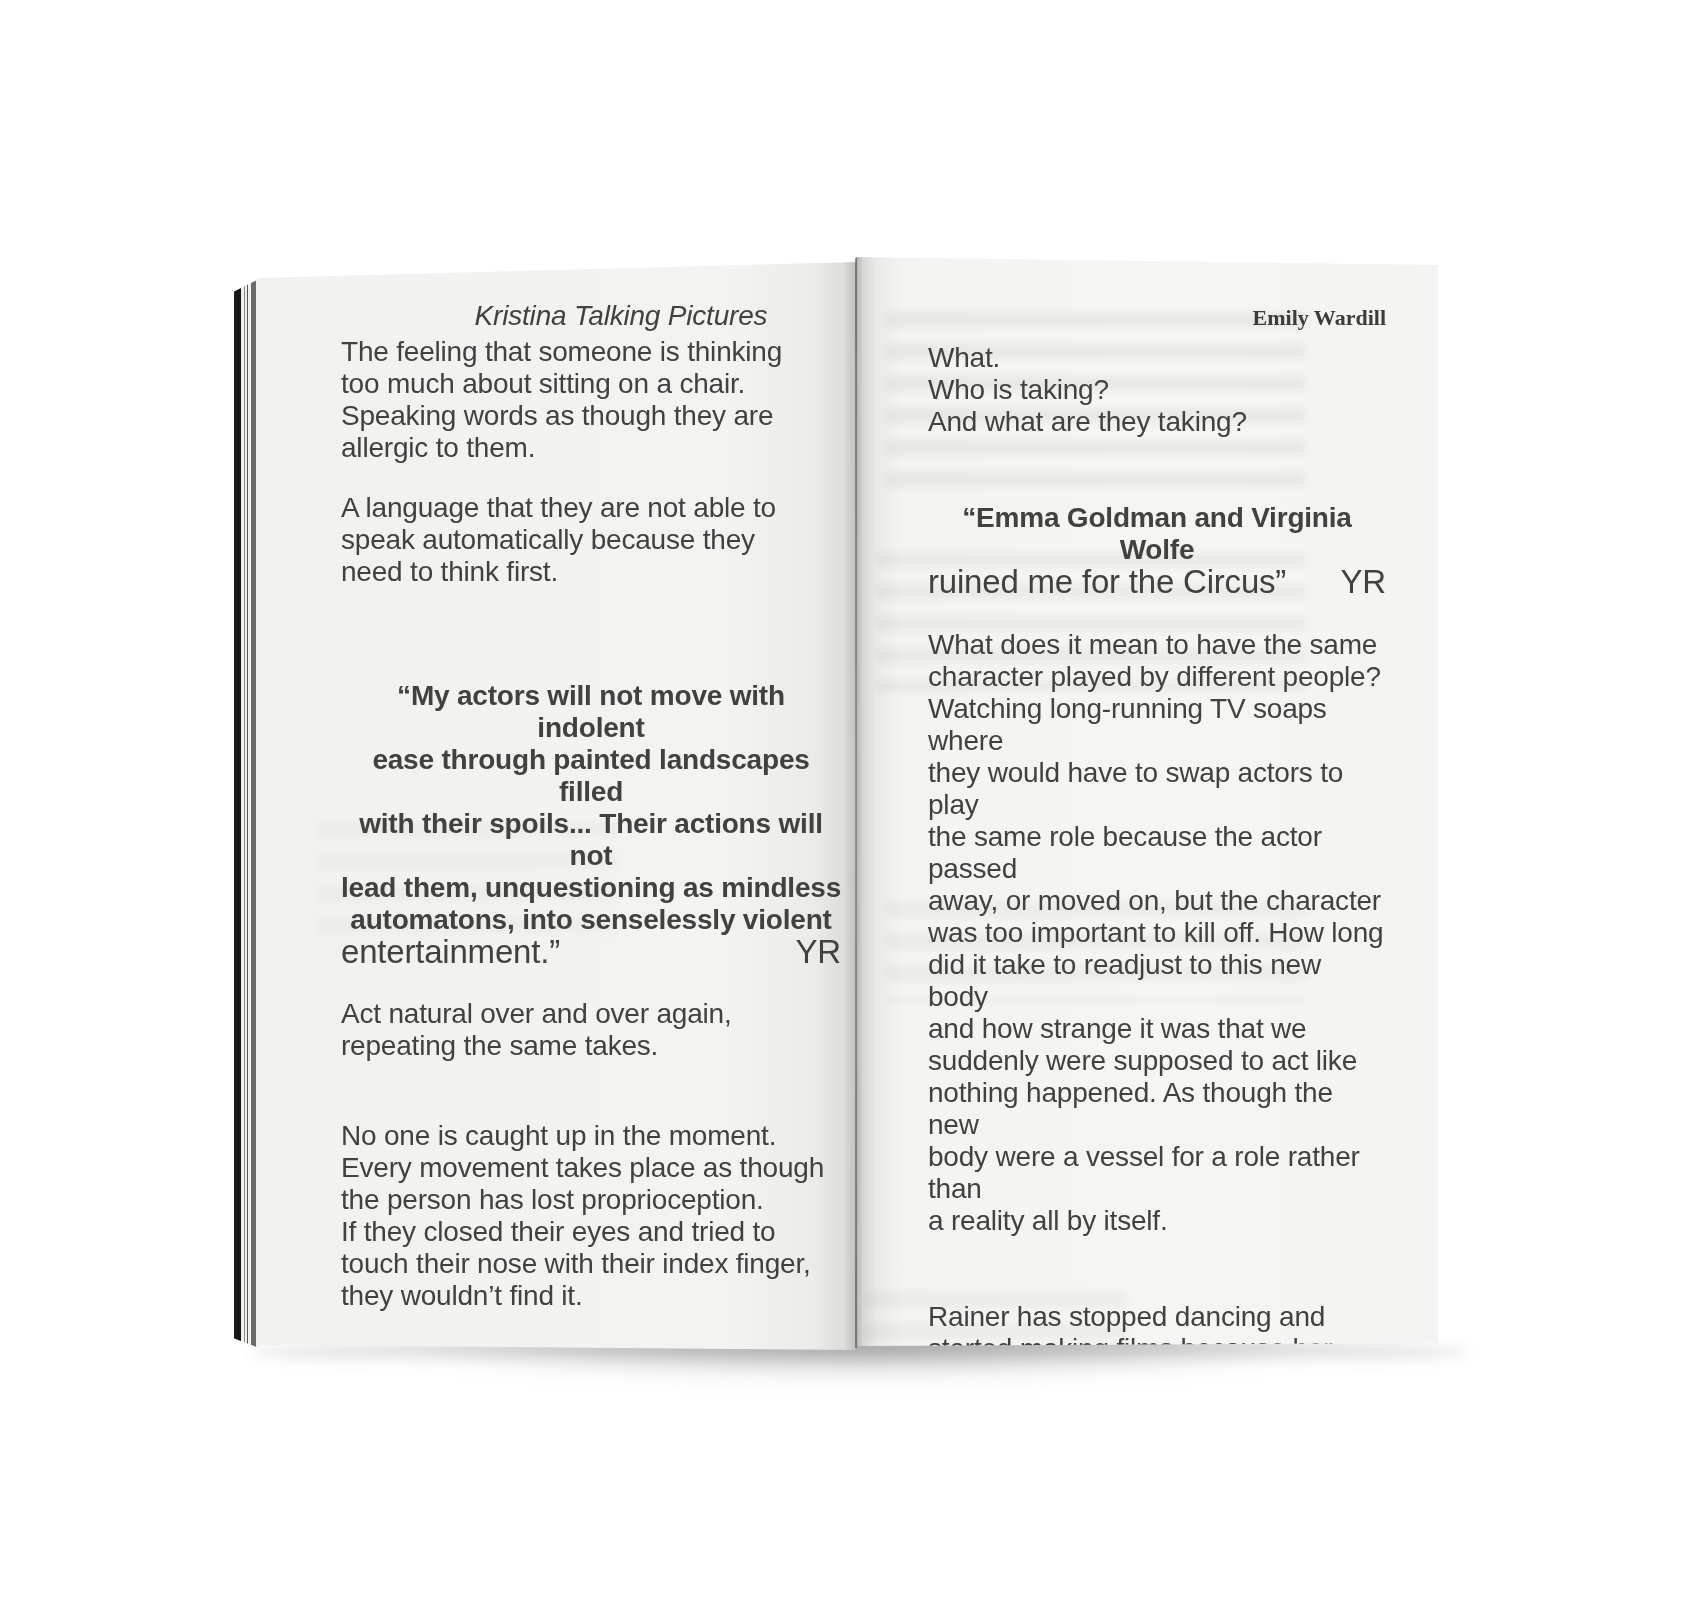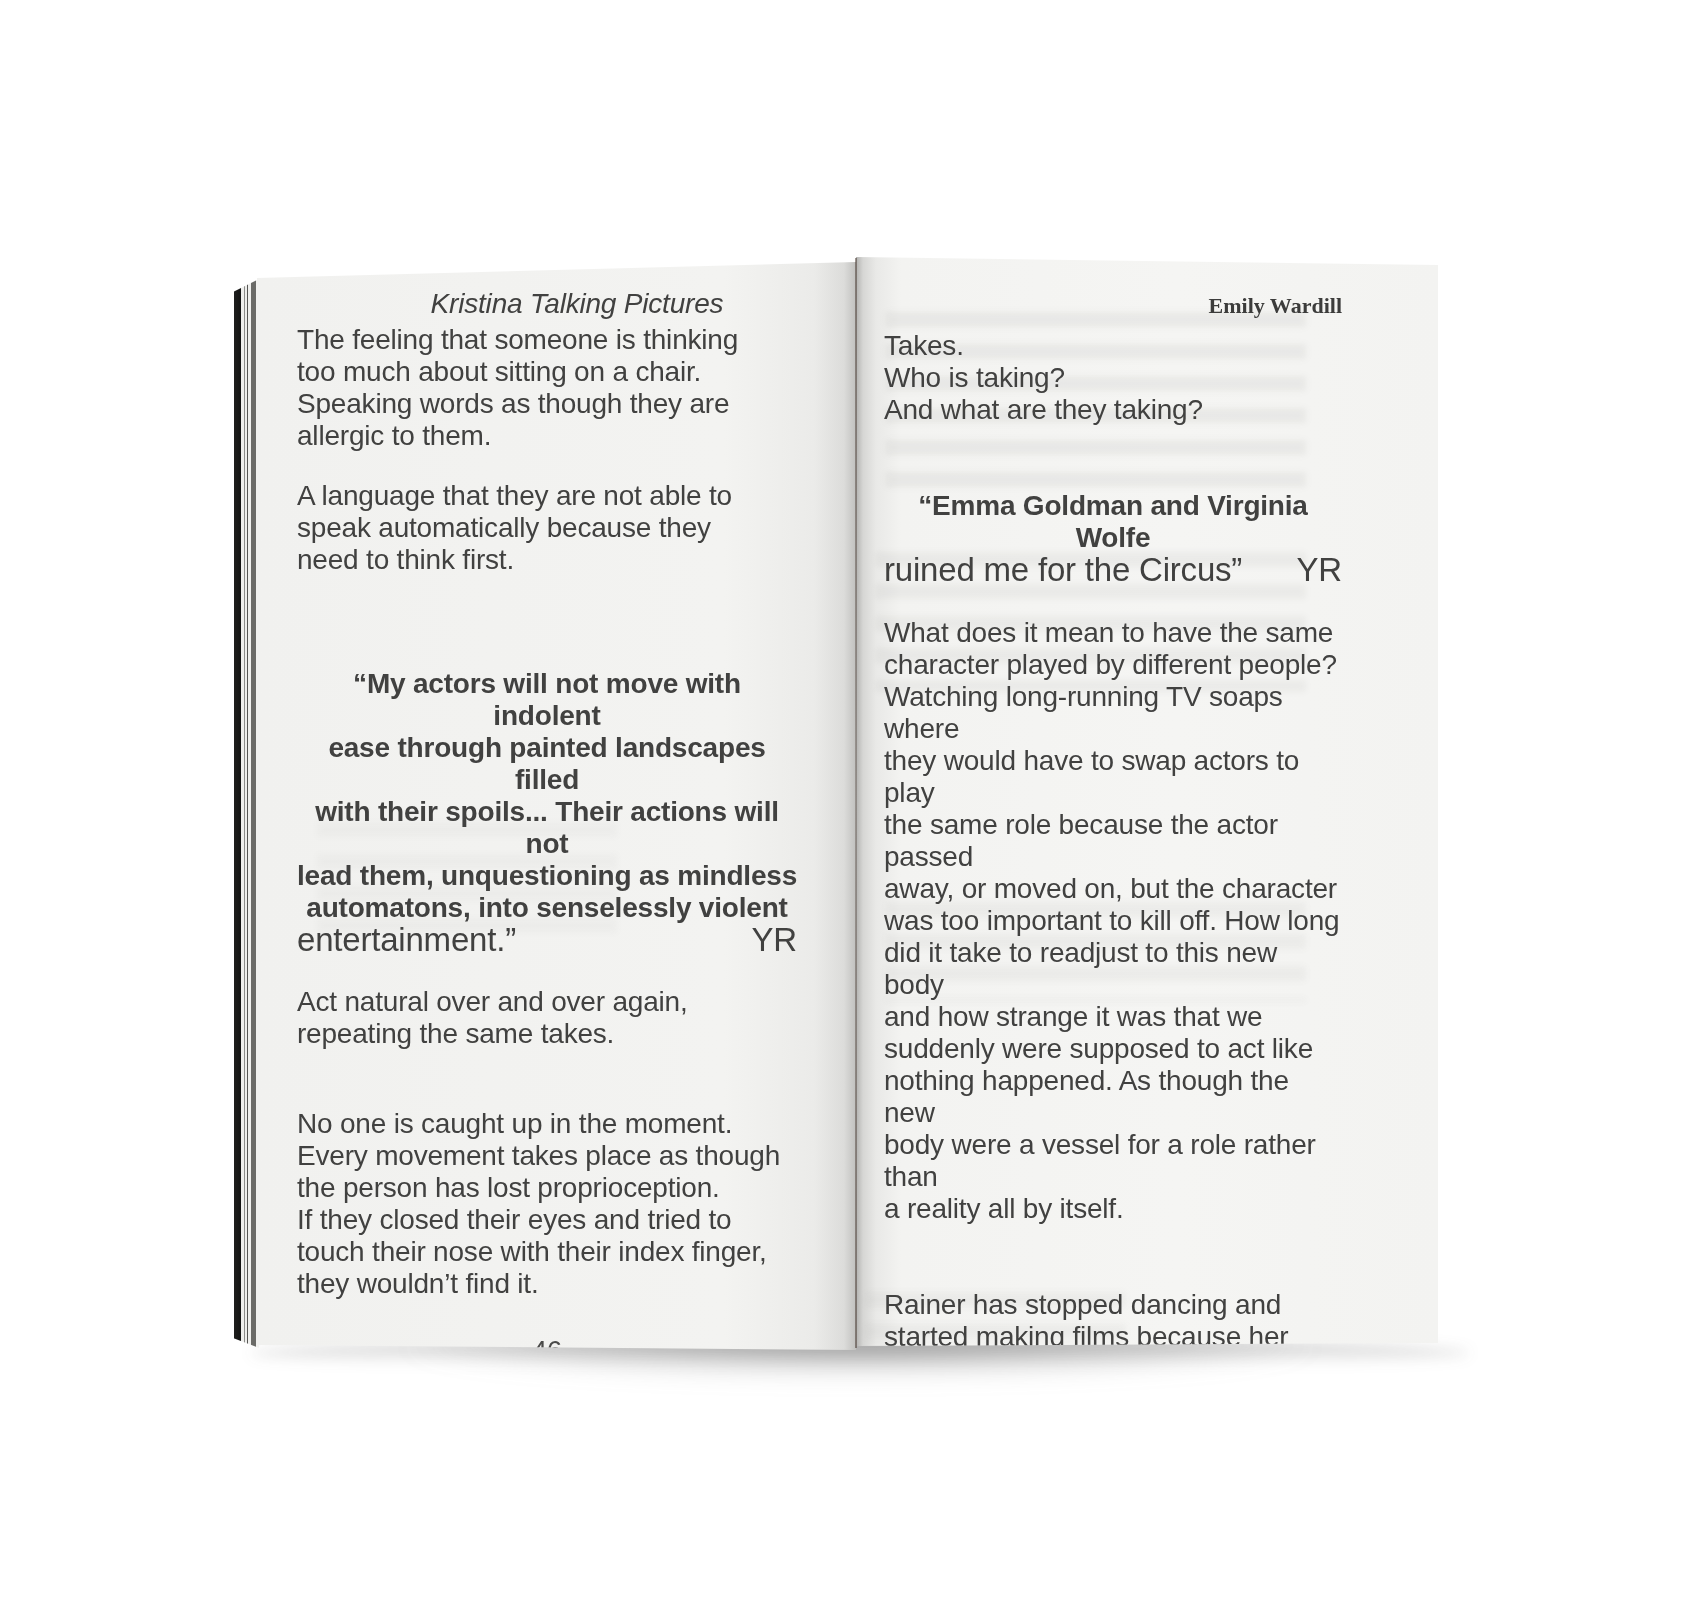--- a/index.html
+++ b/index.html
@@ -74,21 +74,21 @@
 
   
   .ghost{
     position:absolute;pointer-events:none;filter:blur(3px);
     background:repeating-linear-gradient(180deg,
       rgba(110,110,106,0.16) 0px, rgba(110,110,106,0.16) 15px,
       rgba(110,110,106,0) 15px, rgba(110,110,106,0) 32px);
   }
 
   
-  .col{position:absolute;top:4px;color:#414140;}
+  .col{position:absolute;top:16px;color:#414140;margin-left:44px;}
   .page-left .col{left:40px;width:500px;padding-top:22px;}
   .page-right .col{left:28px;width:458px;padding-top:32px;}
 
   .para{
     font-size:28px;line-height:32px;margin:0;
     letter-spacing:-0.2px;white-space:pre-line;
     font-weight:500;
   }
   .align-right{text-align:left;}
   .align-left{text-align:center;font-weight:bold;}
@@ -166,21 +166,21 @@
   </div>
 
   <div class="page page-right">
 
     <div class="ghost" style="left:30px;top:60px;width:420px;height:190px;opacity:.5;"></div>
     <div class="ghost" style="left:20px;top:300px;width:430px;height:140px;opacity:.45;"></div>
     <div class="ghost" style="left:30px;top:650px;width:420px;height:100px;opacity:.4;"></div>
     <div class="ghost" style="left:10px;top:1040px;width:260px;height:110px;opacity:.35;"></div>
     <div class="col">
       <h2 class="header-right">Emily Wardill</h2>
-      <p class="para align-right">Takes.
+      <p class="para align-right">What.
 Who is taking?
 And what are they taking?</p>
       <div class="mt-quote-r">
         <p class="para align-left">“Emma Goldman and Virginia Wolfe</p>
         <div class="quote-last">
           <span>ruined me for the Circus”</span>
           <span>YR</span>
         </div>
       </div>
       <p class="para align-right mt-p3-r">What does it mean to have the same

